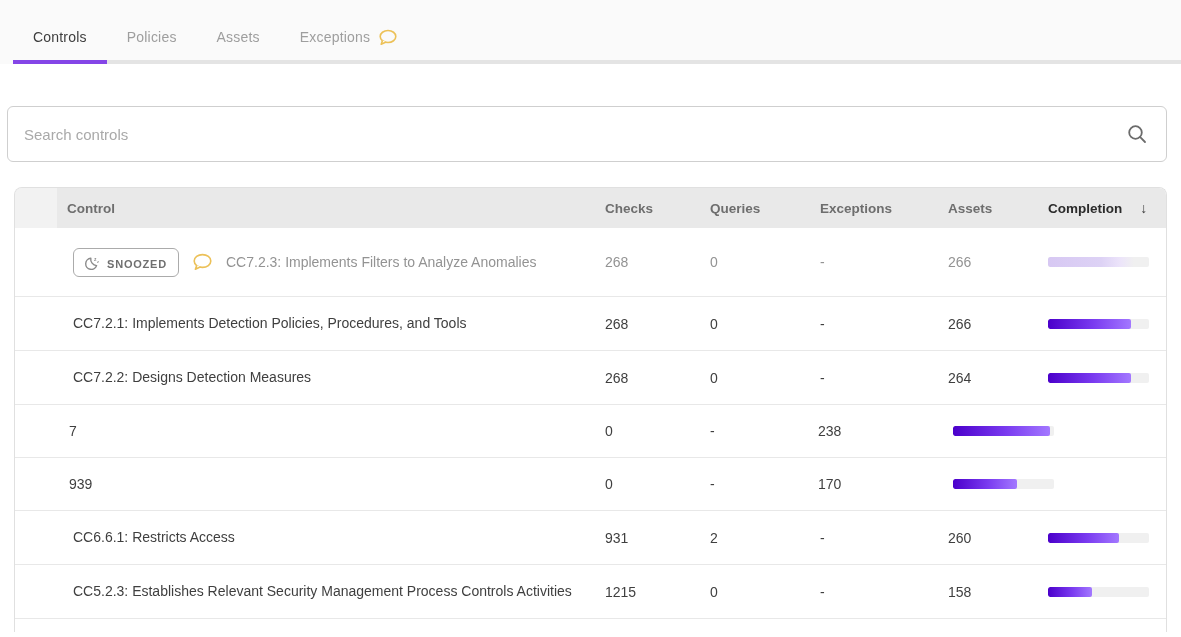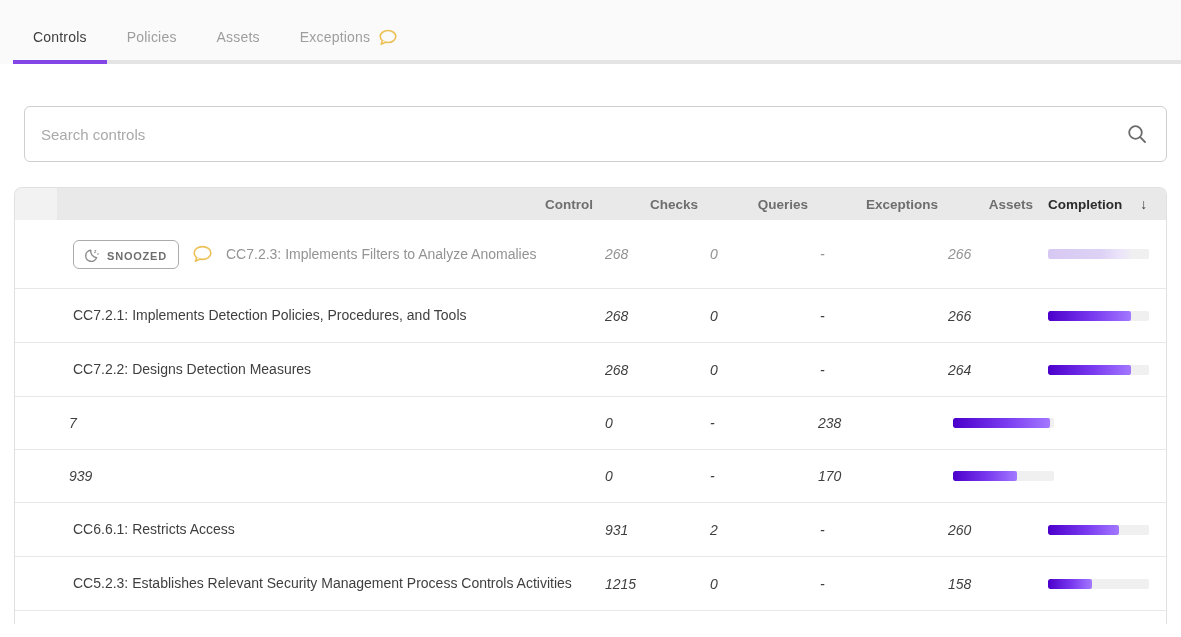--- a/index.html
+++ b/index.html
@@ -25,21 +25,21 @@
   }
   .tab.active { color:#3d3d3d; }
   .tab.active::after {
     content:""; position:absolute; left:0; right:0; bottom:-4px;
     height:4px; background:#8445e7; z-index:1;
   }
   .bubble-icon { display:inline-flex; }
 
   
   .search-box {
-    position:relative; margin:42px 14px 0 24px; height:56px;
+    position:relative; margin:42px 14px 0 7px; height:56px;
     background:#fff; border:1px solid #cfcfcf; border-radius:6px;
     display:flex; align-items:center;
   }
   .search-box input {
     flex:1; height:100%; border:none; outline:none; background:transparent;
     padding:0 16px; font-size:15px; color:#3f3f3f;
     font-family:"Liberation Sans","DejaVu Sans",sans-serif;
   }
   .search-box input::placeholder { color:#a9a9a9; }
   .search-icon { margin-right:18px; display:flex; cursor:pointer; }
@@ -48,33 +48,33 @@
   .table {
     margin:25px 14px 0 14px;
     border:1px solid #e0e0e0; border-bottom:none;
     border-radius:8px 8px 0 0; overflow:hidden; background:#fff;
   }
   .tr, .thead {
     display:grid;
     grid-template-columns:42px minmax(0,1fr) 105px 110px 130px 95px 133px;
     align-items:center;
   }
-  .thead { background:#e9e9e9; height:32px; font-size:13.5px; font-weight:700; color:#6e6e6e;text-align:right; }
+  .thead { background:#e9e9e9; height:40px; font-size:13.5px; font-weight:700; color:#6e6e6e; }
   .thead .gutter { background:#f2f2f2; height:100%; }
   .th { padding-left:12px; }
   .th.control { padding-left:10px; }
   .th.assets { padding-left:10px; }
   .th.completion { color:#2b2b2b; display:flex; align-items:center; gap:18px; padding-left:15px; }
   .sort-arrow { font-size:14px; color:#3d3d3d; font-weight:400; }
 
   .tr { min-height:53px; border-top:1px solid #e8e8e8; background:#fff; cursor:pointer; }
   .tr:first-child { border-top:none; }
   .tr.snoozed { min-height:68px; }
   .td { font-size:14px; color:#3f3f3f; }
-  .td.num { padding-left:12px;font-style:italic; }
+  .td.num { padding-left:12px; }
   .td.num.assets { padding-left:10px; }
   .td.control-cell {
     display:flex; align-items:center; gap:13px;
     padding:16px 20px 16px 16px; line-height:21px;
   }
   .tr.snoozed .td, .tr.snoozed .control-title { color:#939393; }
 
   .badge {
     display:inline-flex; align-items:center; gap:7px;
     border:1px solid #ababab; border-radius:6px; background:#fff;

